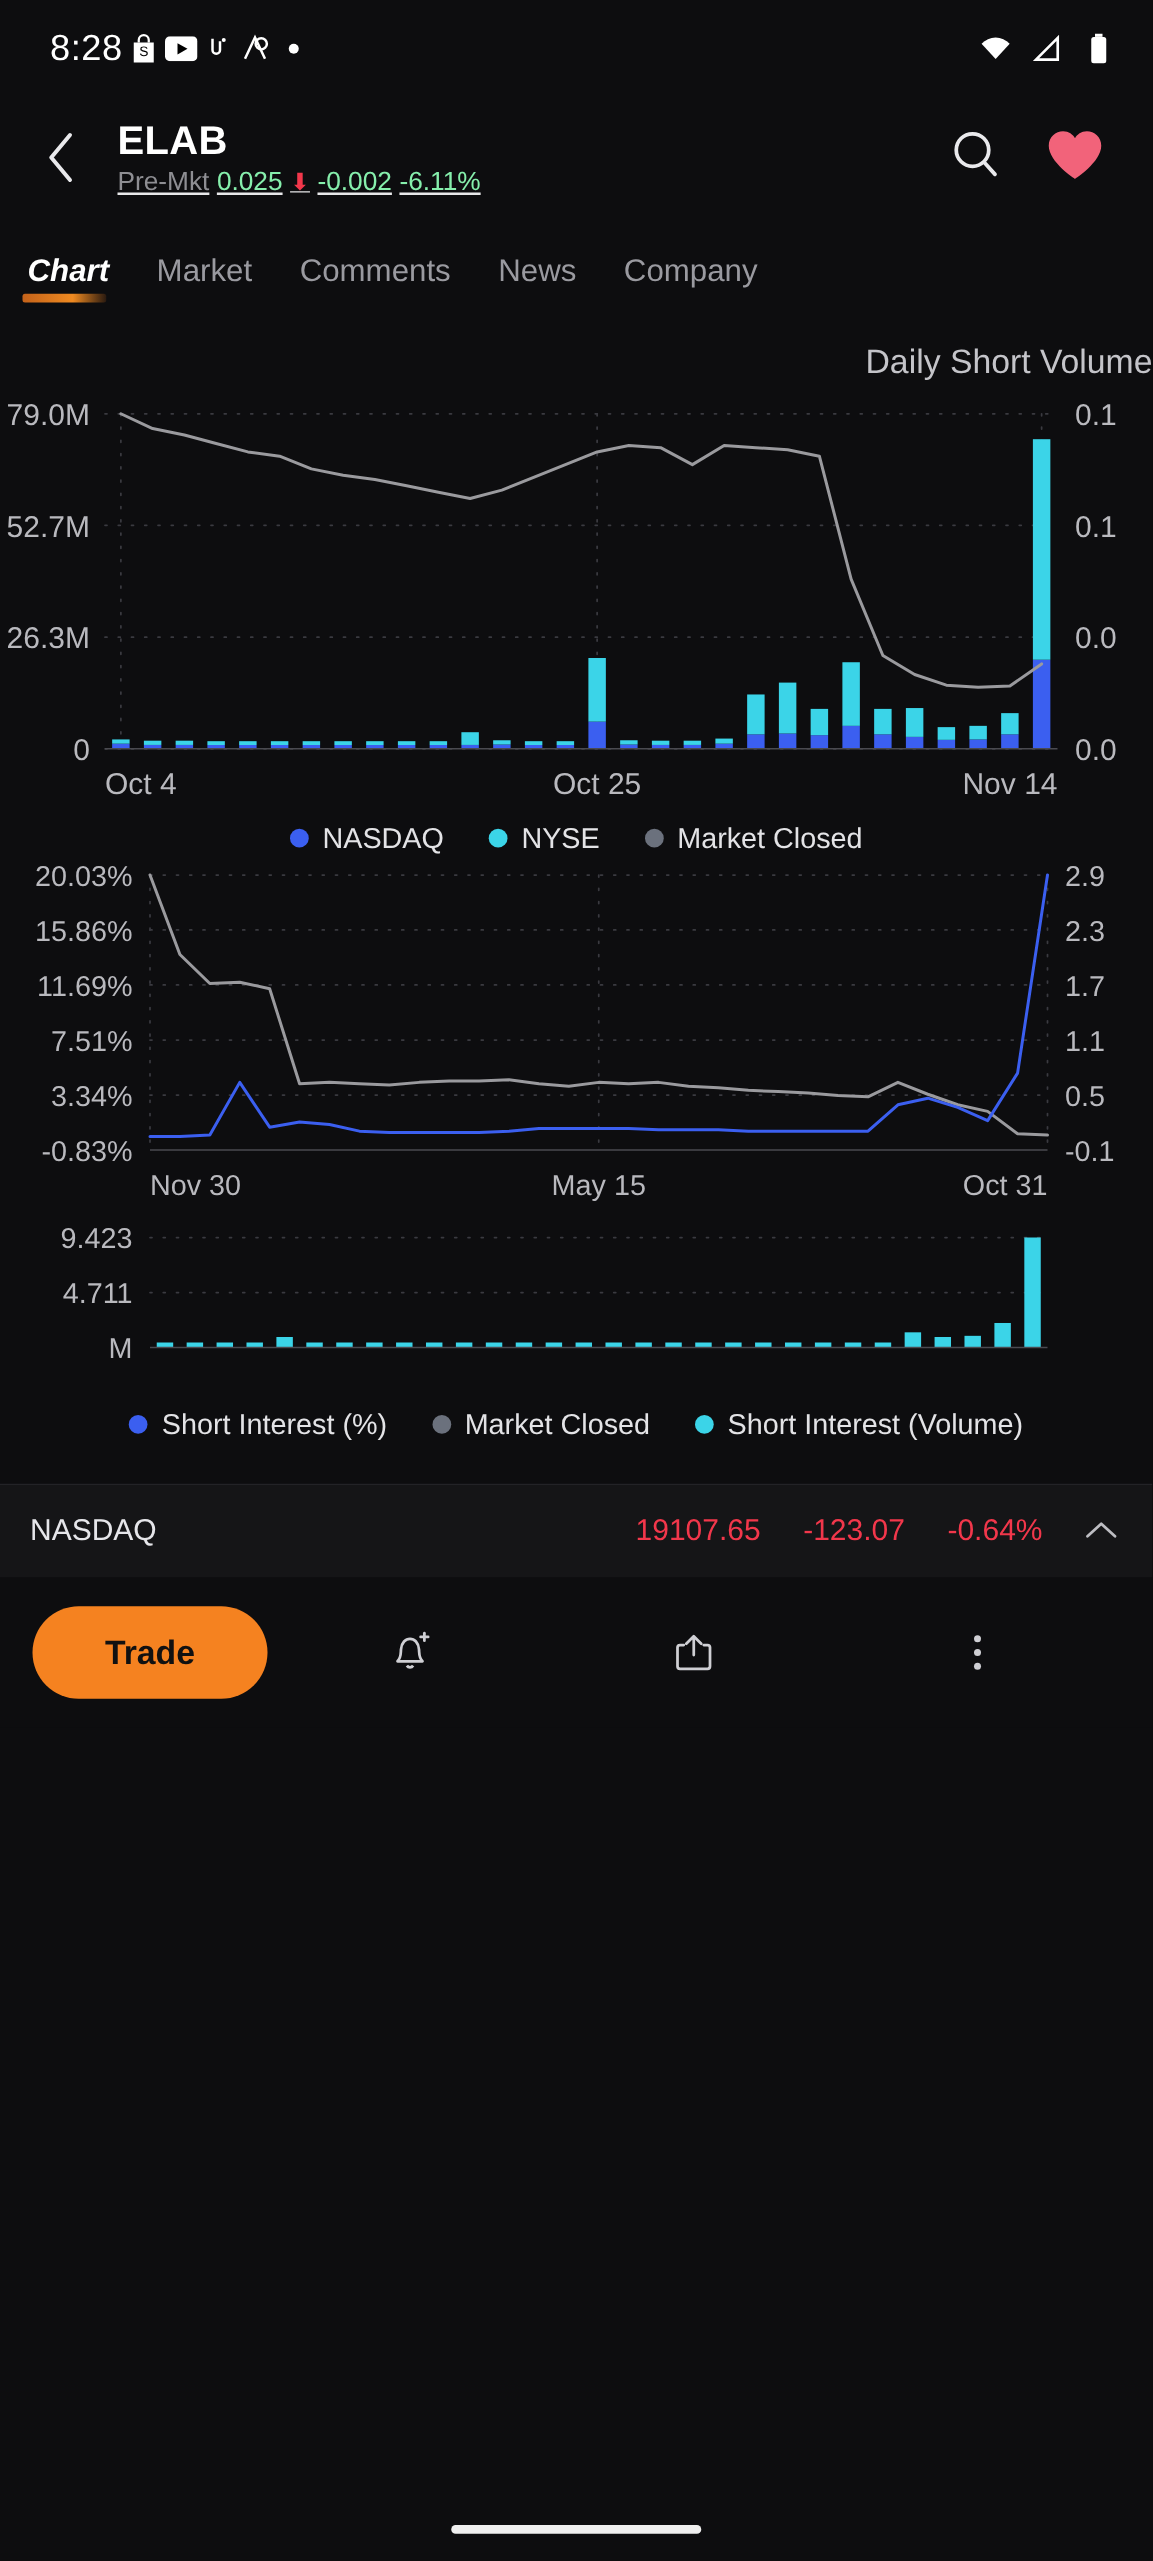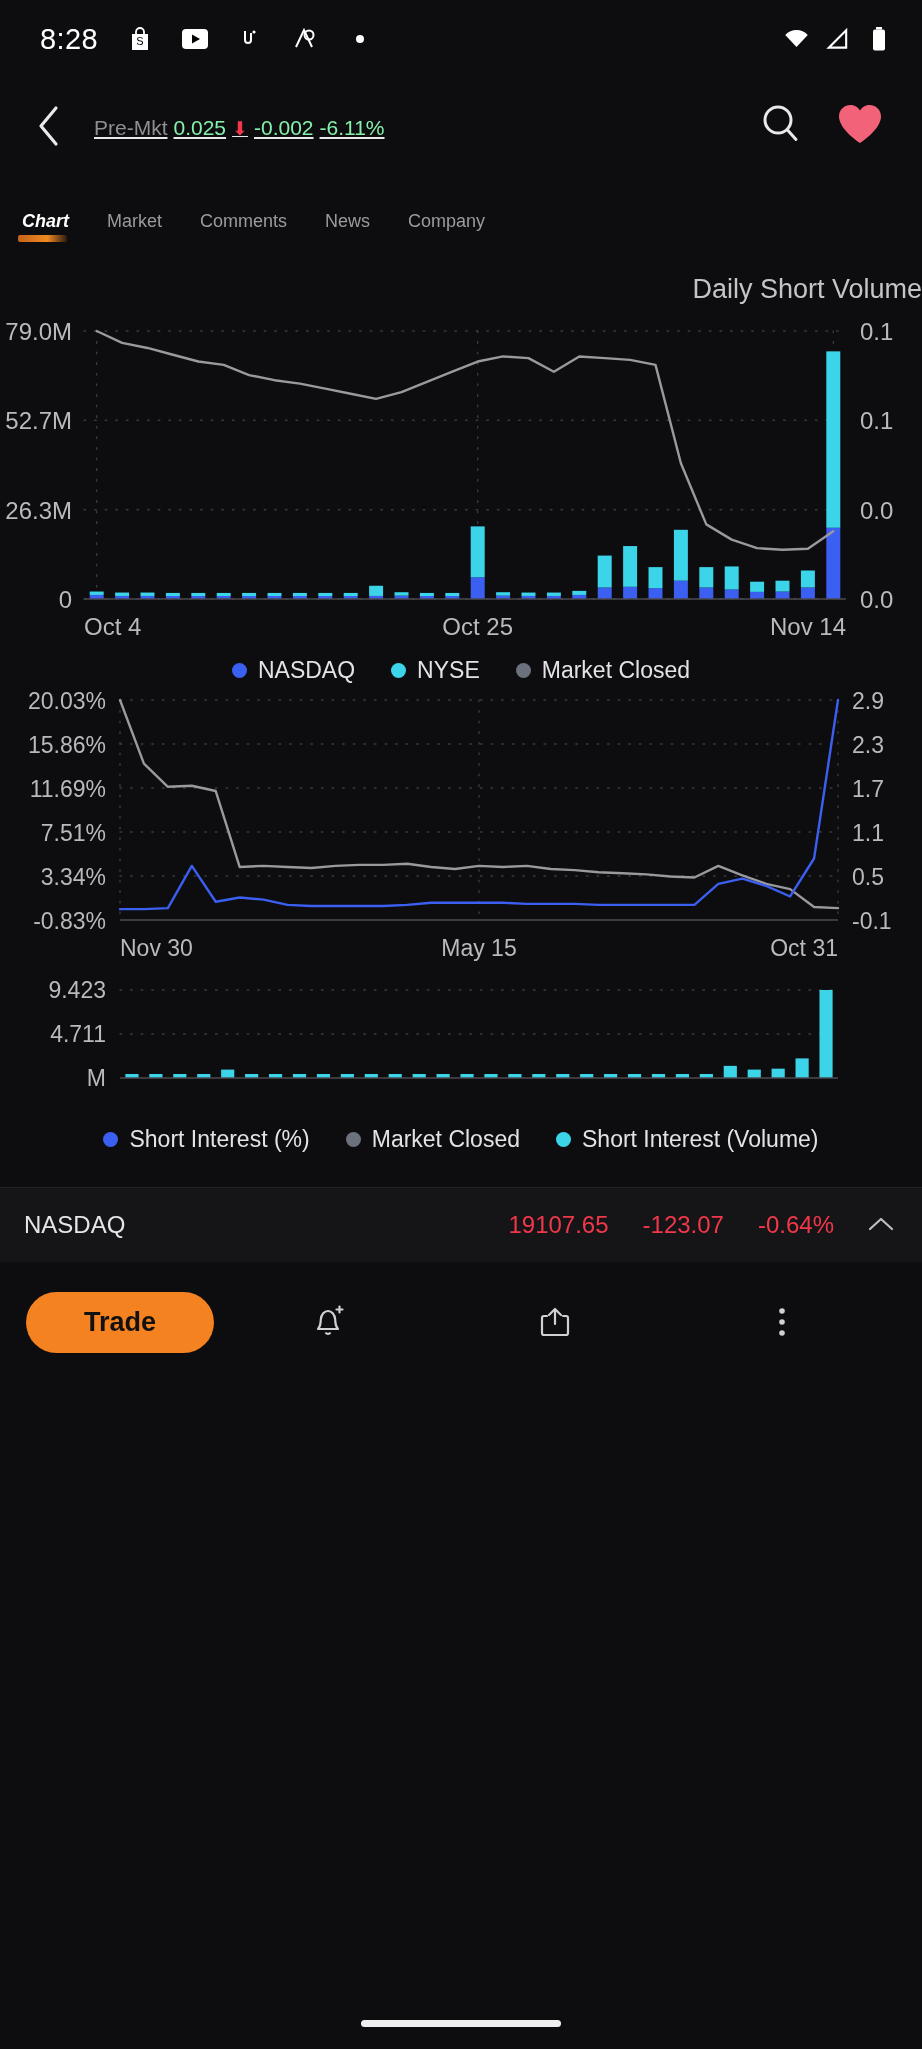--- a/index.html
+++ b/index.html
@@ -10,42 +10,42 @@
     color: #e8e8ea;
     overflow: hidden;
   }
   .screen { position: relative; width: 922px; height: 2049px; background: #0d0d0f; }
 
   
   .statusbar {
     height: 78px; display: flex; align-items: center;
     padding: 0 30px 0 40px; justify-content: space-between;
   }
-  .sb-left { display: flex; align-items: center; gap: 28px; }
+  .sb-left { display: flex; align-items: center; gap: 3px; }
   .sb-time { font-size: 29px; font-weight: 400; letter-spacing: .4px; color:#fff; }
   .sb-icon { width: 27px; height: 27px; display:inline-flex; align-items:center; justify-content:center; }
   .sb-right { display: flex; align-items: center; gap: 14px; }
 
   
   .header {
     height: 96px; display: flex; align-items: center;
     padding: 0 32px 0 22px; gap: 10px;
   }
   .back-btn { width: 54px; height: 54px; display:flex; align-items:center; justify-content:center; cursor:pointer; }
   .sym-block { flex: 1; padding-left: 8px; }
   .sym-name { font-size: 32px; font-weight: 700; color: #ffffff; letter-spacing: .3px; line-height: 1.15; }
   .sym-sub { font-size: 21px; margin-top: 4px; display:flex; align-items:center; gap:6px;text-decoration:underline; }
   .sub-label { color: #8e8e93; }
   .sub-red { color: #86efac; }
   .arrow-dn { color:#f2374b; font-size: 19px; line-height:1; }
   .hdr-actions { display:flex; align-items:center; gap: 32px; padding-right: 6px; }
 
   
   .tabs { display: flex; align-items: flex-end; gap: 38px; padding: 14px 0 0 22px; height: 70px; }
-  .tab { font-size: 18px; color: #9a9aa0; padding-bottom: 12px; cursor: pointer; position: relative; }
+  .tab { font-size: 25px; color: #9a9aa0; padding-bottom: 12px; cursor: pointer; position: relative; }
   .tab.active { color: #ffffff; font-weight: 700; font-style: italic; }
   .tab.active::after {
     content: ""; position: absolute; left: -4px; right: 2px; bottom: 2px; height: 7px;
     background: linear-gradient(90deg, #c4621a 0%, #ef8a21 60%, #2a1a10 100%);
     border-radius: 2px;
   }
 
   
   .section-title { font-size: 27px; color: #c4c4c9; padding: 30px 0 6px 22px; text-align: right; }
 
@@ -67,21 +67,21 @@
   .idx-vals { display: flex; align-items: center; gap: 34px; }
   .idx-v { font-size: 24px; color: #f2374b; }
   .chev-up { color:#bdbdc2; font-size: 22px; }
 
   
   .bottom-nav {
     height: 120px; display: flex; align-items: center; padding: 0 26px; gap: 0;
     background: #0d0d0f;
   }
   .trade-btn {
-    width: 188px; height: 61px; border-radius: 38px; background: #f58220;
+    width: 188px; height: 74px; border-radius: 38px; background: #f58220;
     display:flex; align-items:center; justify-content:center;
     font-size: 27px; font-weight: 700; color: #111; cursor: pointer; border: none;
   }
   .nav-ico { flex:1; display:flex; align-items:center; justify-content:center; cursor:pointer; }
   .home-indicator { position:absolute; left:50%; transform:translateX(-50%); bottom: 22px; width: 200px; height: 7px; border-radius: 4px; background:#efefef; }
 </style>
 </head>
 <body>
 
 <div class="screen">
@@ -140,20 +140,21 @@
     </div>
   </div>
 
   <div class="header">
     <div class="back-btn">
       <svg width="30" height="44" viewBox="0 0 30 44">
         <path d="M22 4 L7 22 L22 40" stroke="#e9e9ec" stroke-width="3.2" fill="none" stroke-linecap="round" stroke-linejoin="round"></path>
       </svg>
     </div>
     <div class="sym-block">
+      <div class="sym-name">ELAB</div>
       <div class="sym-sub">
         <span class="sub-label">Pre-Mkt</span>
         <span class="sub-red">0.025</span>
         <span class="arrow-dn">⬇</span>
         <span class="sub-red">-0.002</span>
         <span class="sub-red">-6.11%</span>
       </div>
     </div>
     <div class="hdr-actions">
       <span>

